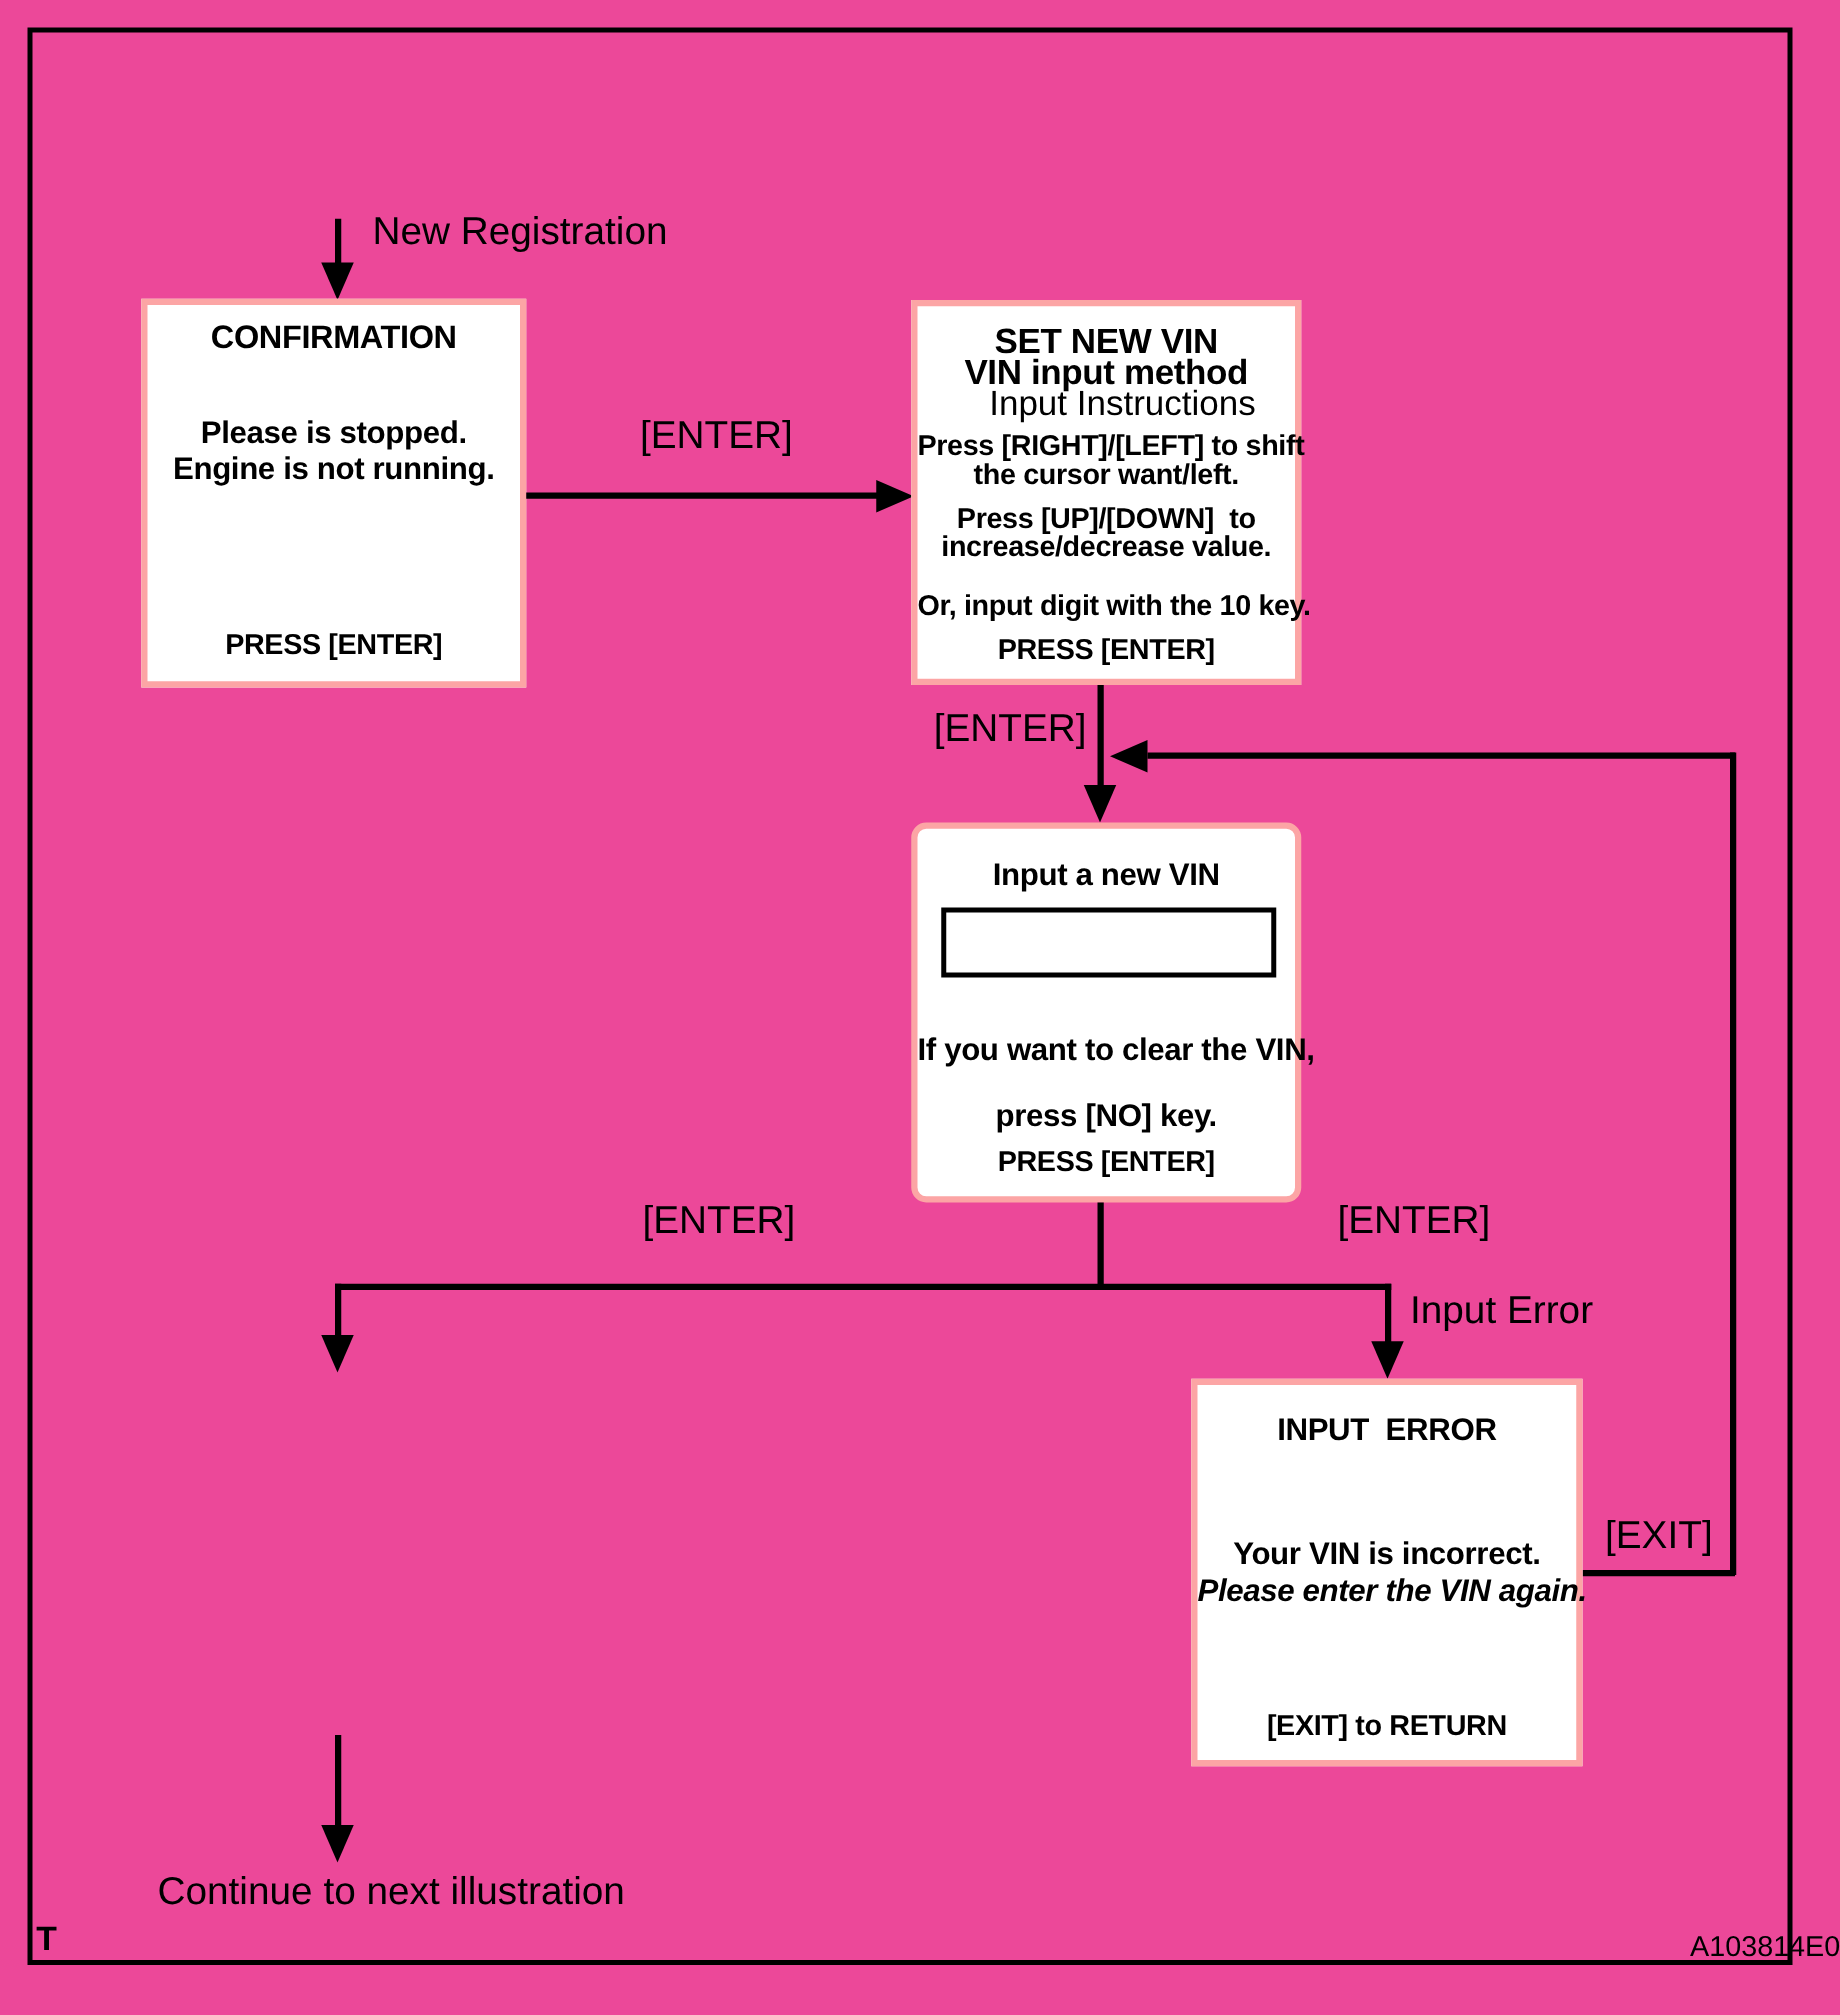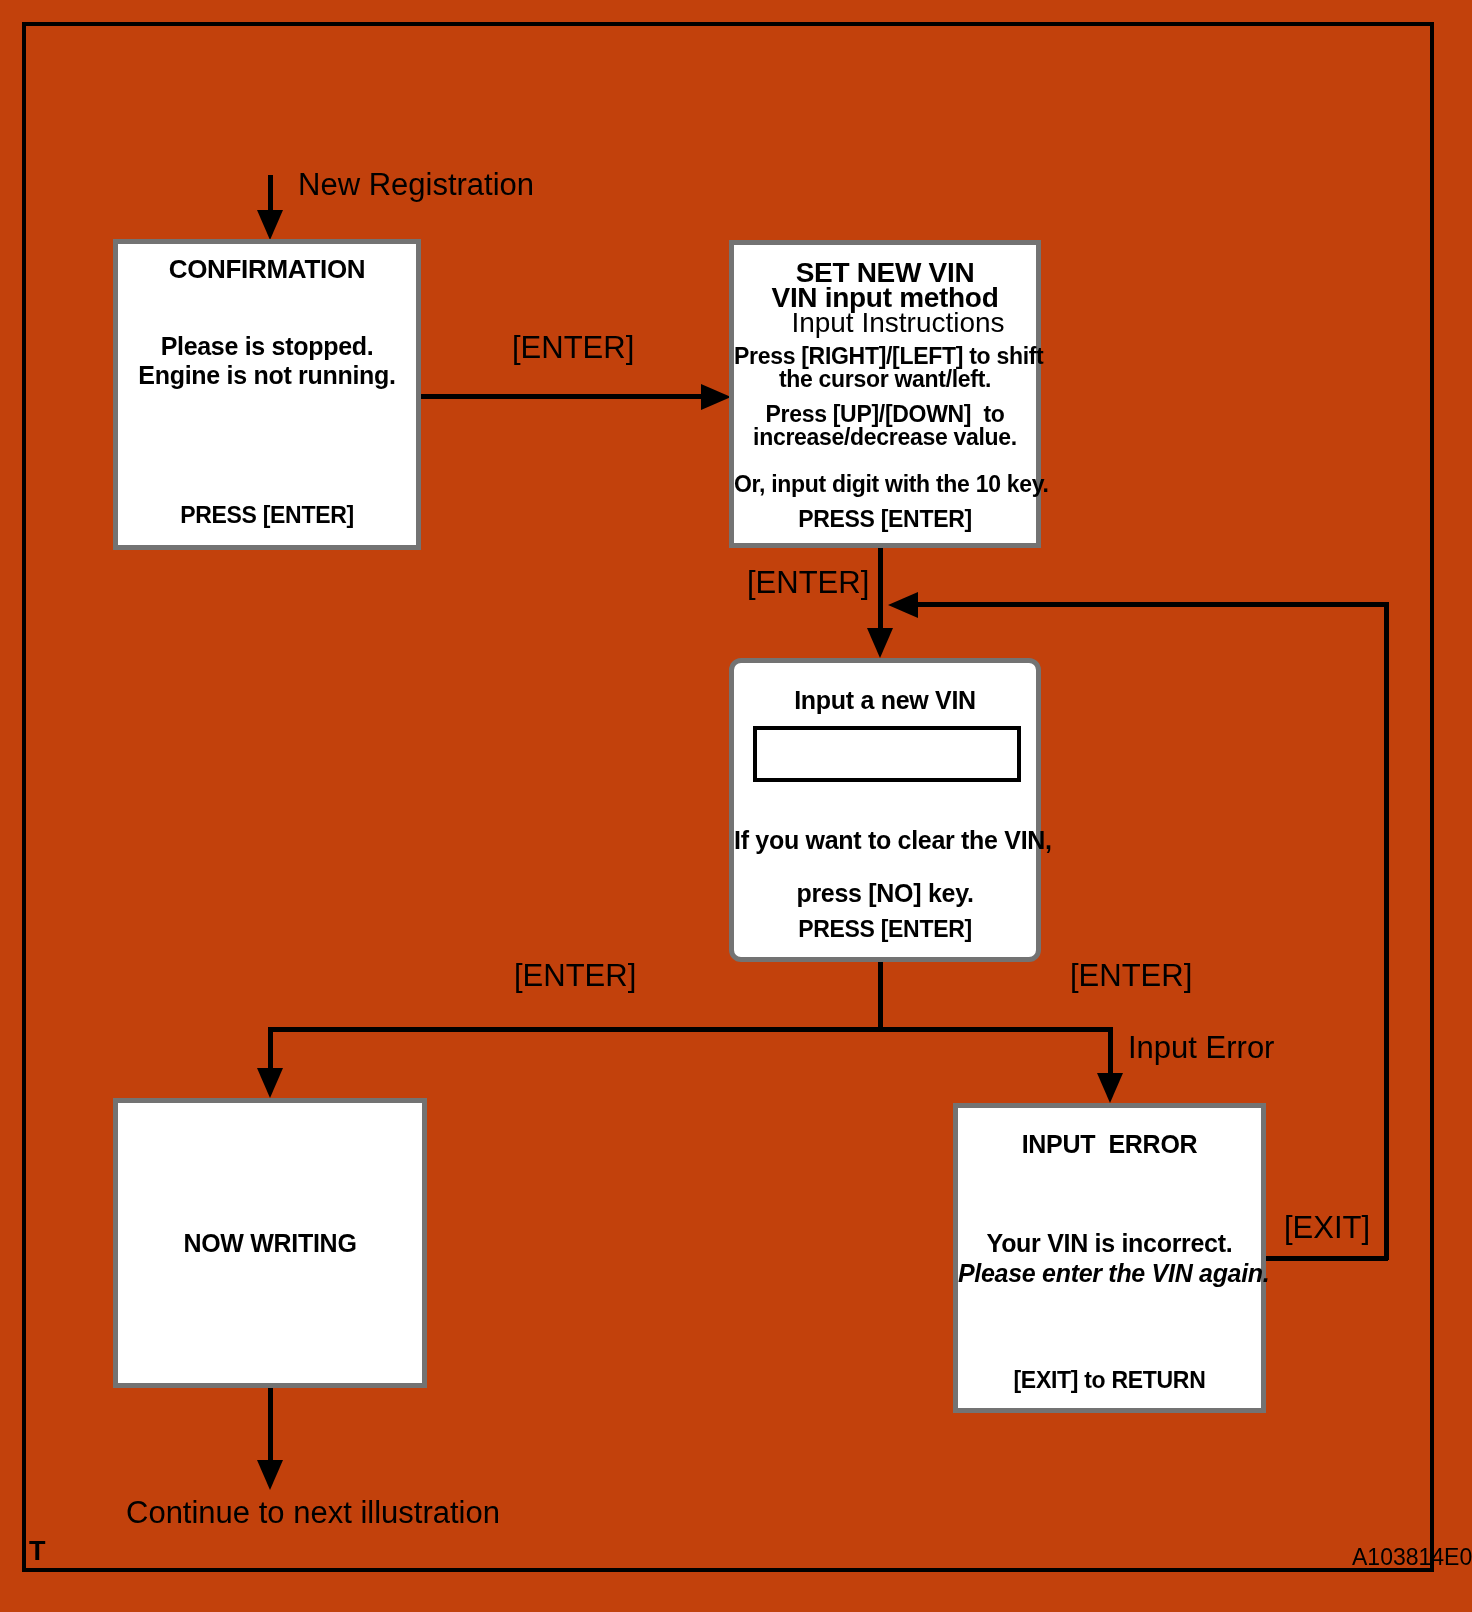--- a/index.html
+++ b/index.html
@@ -1,21 +1,21 @@
 <!DOCTYPE html>
 <html><head>
 <meta charset="utf-8">
 <style>
   html,body{margin:0;padding:0;background:#fff;}
   #canvas{
-    position:relative;width:1472px;height:1612px;background:#c2410c;
+    position:relative;width:1472px;height:1612px;background:#ec4899;
     font-family:"Liberation Sans","DejaVu Sans",sans-serif;color:#000;overflow:hidden;
   }
   .frame{position:absolute;left:22px;top:22px;width:1412px;height:1550px;border:4px solid #000;box-sizing:border-box;}
-  .box{position:absolute;border:5px solid #737373;box-sizing:border-box;background:#fff;}
+  .box{position:absolute;border:5px solid #fca5a5;box-sizing:border-box;background:#fff;}
   .line{position:absolute;background:#000;}
   .btxt{position:absolute;left:0;width:100%;text-align:center;font-weight:bold;letter-spacing:-0.3px;white-space:pre;}
   .rtxt{position:absolute;left:0;width:100%;text-align:center;font-weight:normal;white-space:pre;padding-left:13px;}
   .lbl{position:absolute;font-size:31px;font-weight:normal;white-space:pre;}
   .f23{font-size:23px;} .f24{font-size:28px;} .f25{font-size:25px;} .f26{font-size:26px;} .f28{font-size:28px;}
   .lh29{line-height:29px;} .lh30{line-height:30px;}
   .arr{position:absolute;width:0;height:0;}
   .arr-down{border-left:13px solid transparent;border-right:13px solid transparent;border-top:30px solid #000;}
   .arr-right{border-top:13px solid transparent;border-bottom:13px solid transparent;border-left:30px solid #000;}
   .arr-left{border-top:13px solid transparent;border-bottom:13px solid transparent;border-right:30px solid #000;}
@@ -81,25 +81,20 @@
   <div class="lbl" style="left:514px;top:958px;">[ENTER]</div>
   <div class="lbl" style="left:1070px;top:958px;">[ENTER]</div>
 
   <div class="line" style="left:268px;top:1027px;width:5px;height:43px;"></div>
   <div class="arr arr-down" style="left:257px;top:1068px;"></div>
 
   <div class="line" style="left:1108px;top:1027px;width:5px;height:48px;"></div>
   <div class="arr arr-down" style="left:1097px;top:1073px;"></div>
   <div class="lbl" style="left:1128px;top:1030px;">Input Error</div>
 
-  <div class="box" style="left:113px;top:1098px;width:314px;height:290px;">
-    <div class="center-fill">
-      <span class="f25" style="font-weight:bold;letter-spacing:-0.3px;">NOW WRITING</span>
-    </div>
-  </div>
 
   <div class="box" style="left:953px;top:1103px;width:313px;height:310px;">
     <div class="btxt f25" style="top:22px;">INPUT  ERROR</div>
     <div class="btxt f25 lh30" style="top:120px;">Your VIN is incorrect.</div>
     <div class="btxt f25 lh30" style="top:150px;font-style:italic;">Please enter the VIN again.</div>
     <div class="btxt f23" style="bottom:14px;">[EXIT] to RETURN</div>
   </div>
 
   <div class="line" style="left:268px;top:1388px;width:5px;height:73px;"></div>
   <div class="arr arr-down" style="left:257px;top:1460px;"></div>

